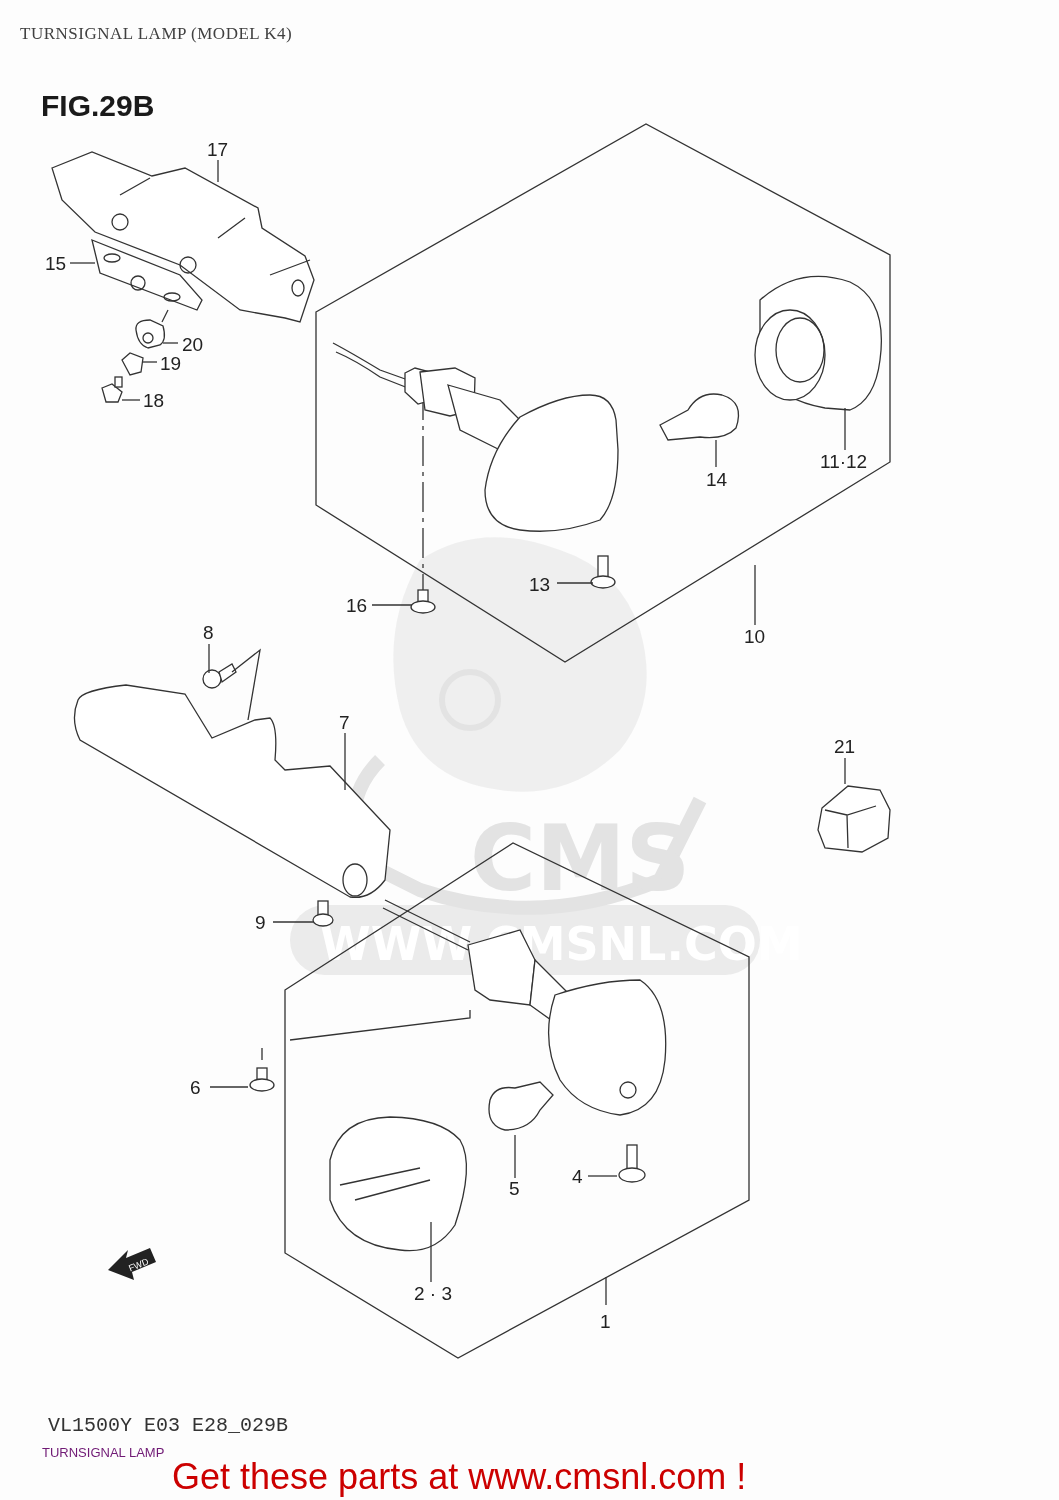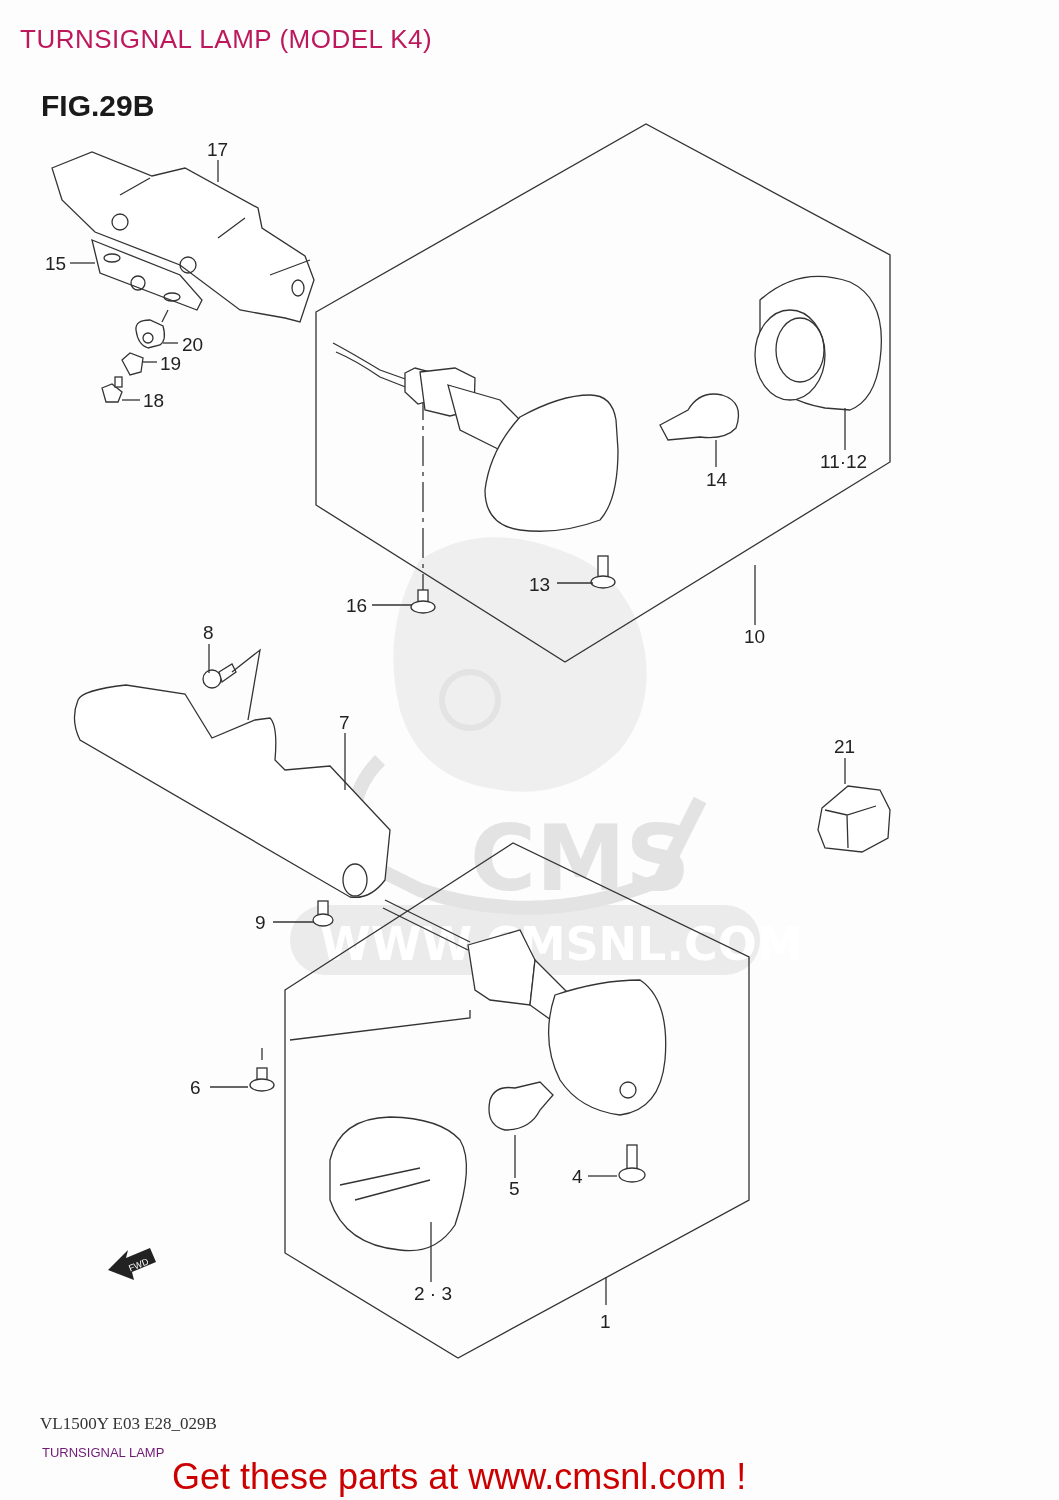--- a/index.html
+++ b/index.html
@@ -1,25 +1,25 @@
 <!DOCTYPE html>
 <html><head>
 <meta charset="utf-8">
 <style>
   html, body { margin: 0; padding: 0; background: #fdfdfd; }
   body { width: 1059px; height: 1500px; position: relative; overflow: hidden; font-family: "DejaVu Sans", sans-serif; }
-  .page-title { position: absolute; left: 20px; top: 24px; font-size: 26px; color: #be185d; letter-spacing: 0.5px; font-family: Liberation Sans, sans-serif; }
+  .page-title { position: absolute; left: 20px; top: 24px; font-size: 17px; color: #404040; letter-spacing: 0.5px; font-family: Liberation Serif, serif; }
   .fig-label { position: absolute; left: 41px; top: 60px; font-size: 30px; font-weight: bold; color: #1a1a1a; font-family: "Liberation Sans", sans-serif; margin-top: 29px; }
   .diagram { position: absolute; left: 0; top: 0; width: 1059px; height: 1500px; }
   .callout { font-family: "Liberation Sans", sans-serif; font-size: 19px; fill: #222; }
   .ln { stroke: #333; stroke-width: 1.3; fill: none; }
   .part { stroke: #333; stroke-width: 1.3; fill: #fff; }
   .wm { fill: #e3e3e3; }
   .wmtext { fill: #e3e3e3; font-family: "DejaVu Sans", sans-serif; font-weight: bold; }
-  .footer-code { position: absolute; left: 40px; top: 1414px; font-size: 17px; color: #333; font-family: Liberation Serif, serif; }
+  .footer-code { position: absolute; left: 48px; top: 1414px; font-size: 20px; color: #333; font-family: Liberation Mono, monospace; }
   .footer-name { position: absolute; left: 42px; top: 1445px; font-size: 13px; color: #701a75; font-family: "Liberation Sans", sans-serif; }
   .promo { position: absolute; left: 172px; top: 1456px; font-size: 36px; color: #cc0000; font-family: "Liberation Sans", sans-serif; white-space: nowrap; }
 </style>
 </head>
 <body>
 
 <div class="page-title">TURNSIGNAL LAMP (MODEL K4)</div>
 <div class="fig-label">FIG.29B</div>
 
 <svg class="diagram" viewBox="0 0 1059 1500" xmlns="http://www.w3.org/2000/svg">

